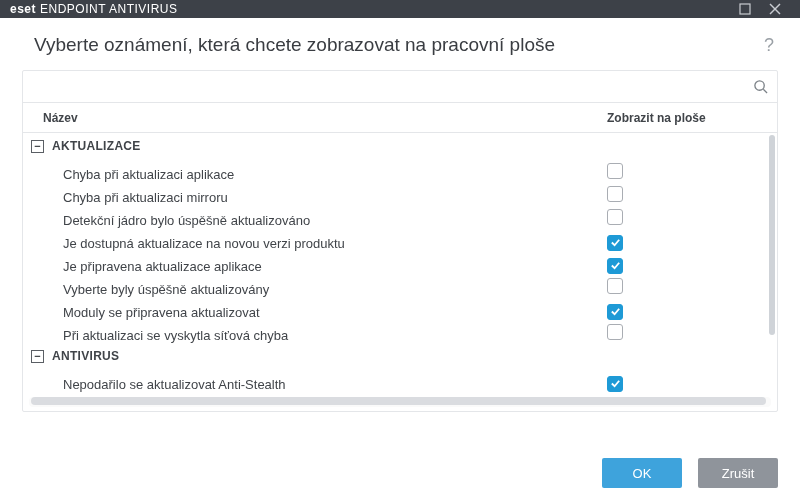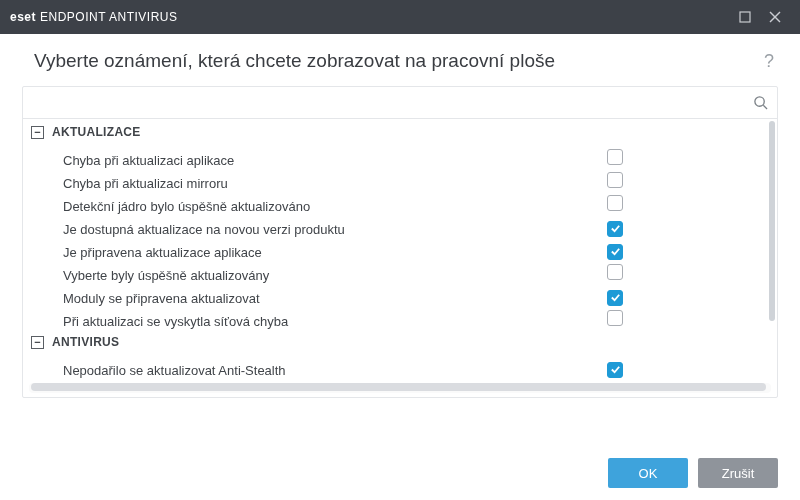--- a/index.html
+++ b/index.html
@@ -1,17 +1,17 @@
 <!DOCTYPE html>
 <html><head>
 <meta charset="utf-8">
 <style>
   * { box-sizing: border-box; margin: 0; padding: 0; }
   html, body { width: 800px; height: 500px; font-family: "Segoe UI", Arial, sans-serif; background: #fff; overflow: hidden; }
-  .titlebar { height: 34px; background: #3d4148; color: #fff; display: flex; align-items: center; padding: 4px 10px; font-size: 12px; letter-spacing: 0.5px; }
+  .titlebar { height: 18px; background: #3d4148; color: #fff; display: flex; align-items: center; padding: 4px 10px; font-size: 12px; letter-spacing: 0.5px; }
   .titlebar-brand { font-weight: 400; display: flex; align-items: center; gap: 4px; }
   .titlebar-brand b { font-weight: 700; }
   .titlebar-spacer { flex: 1; }
   .titlebar-btn { width: 30px; height: 30px; display: flex; align-items: center; justify-content: center; cursor: pointer; font-size: 14px; color: #c9ccd1; }
   .header { padding: 16px 22px 14px; display: flex; align-items: center; margin-left: 12px; }
   .header h1 { font-size: 19px; font-weight: 400; color: #3a3d42; flex: 1; }
   .help { font-size: 18px; color: #9aa0a6; cursor: pointer; padding: 0 4px; }
   .panel { margin: 0 22px; border: 1px solid #e4e6e9; border-radius: 2px; background: #fff; }
   .search-row { display: flex; align-items: center; border-bottom: 1px solid #e4e6e9; height: 32px; }
   .search-input { flex: 1; border: none; outline: none; height: 100%; padding: 0 10px; font-size: 13px; background: transparent; }
@@ -24,21 +24,21 @@
   .group-header { display: flex; align-items: center; height: 26px; font-size: 12px; font-weight: 700; color: #404449; padding-left: 8px; letter-spacing: 0.3px; }
   .collapse-box { width: 13px; height: 13px; border: 1px solid #5a5e64; display: flex; align-items: center; justify-content: center; font-size: 11px; line-height: 1; margin-right: 8px; cursor: pointer; color: #404449; background: #fff; }
   .row { display: flex; align-items: flex-end; height: 23px; font-size: 13px; color: #404449; }
   .row .col-name { padding-left: 40px; font-weight: 400; }
   .check { width: 16px; height: 16px; border: 1px solid #a9adb3; border-radius: 3px; display: inline-flex; align-items: center; justify-content: center; cursor: pointer; background: #fff; }
   .check.checked { background: #1e9ad6; border-color: #1e9ad6; color: #fff; }
   .check.checked svg { display: block; }
   .check svg { display: none; }
   .hscroll { height: 10px; background: #fafafa; margin: 2px 6px 4px; border-radius: 4px; }
   .hscroll-thumb { height: 8px; margin: 1px 2px; background: #dadce0; border-radius: 4px; width: 99%; }
-  .footer { position: absolute; bottom: 0; left: 0; right: 0; height: 54px; display: flex; align-items: center; justify-content: flex-end; padding: 0 22px; gap: 10px; }
+  .footer { position: absolute; bottom: 0; left: 0; right: 0; height: 54px; display: flex; align-items: center; justify-content: flex-end; padding: 0 22px; gap: 16px; }
   .btn { min-width: 80px; height: 30px; border: none; border-radius: 2px; font-size: 13px; cursor: pointer; padding: 0 18px; }
   .btn-primary { background: #3ea3dc; color: #fff; }
   .btn-secondary { background: #8f949b; color: #fff; }
 </style>
 </head>
 <body>
 
 <div class="titlebar">
   <span class="titlebar-brand">
     <b>eset</b>
@@ -65,20 +65,24 @@
 
 <div class="panel">
   <div class="search-row">
     <input class="search-input" type="text" placeholder="" style="">
     <span class="search-icon">
       <svg width="15" height="15" viewBox="0 0 16 16">
           <circle cx="7" cy="7" r="5" fill="none" stroke="#7b8187" stroke-width="1.4"></circle>
           <line x1="11" y1="11" x2="15" y2="15" stroke="#7b8187" stroke-width="1.4"></line>
         </svg>
     </span>
+  </div>
+  <div class="thead">
+    <div class="col-name">Název</div>
+    <div class="col-show">Zobrazit na ploše</div>
   </div>
   <div class="scroll-area" id="scroll-area">
     <div class="scroll-track"></div>
   <div class="group-header">
         <span class="collapse-box">−</span>
         <span>AKTUALIZACE</span>
       </div>
       <div class="row">
         <div class="col-name">Chyba při aktualizaci aplikace</div>
         <div class="col-show"><span class="check"></span></div>

